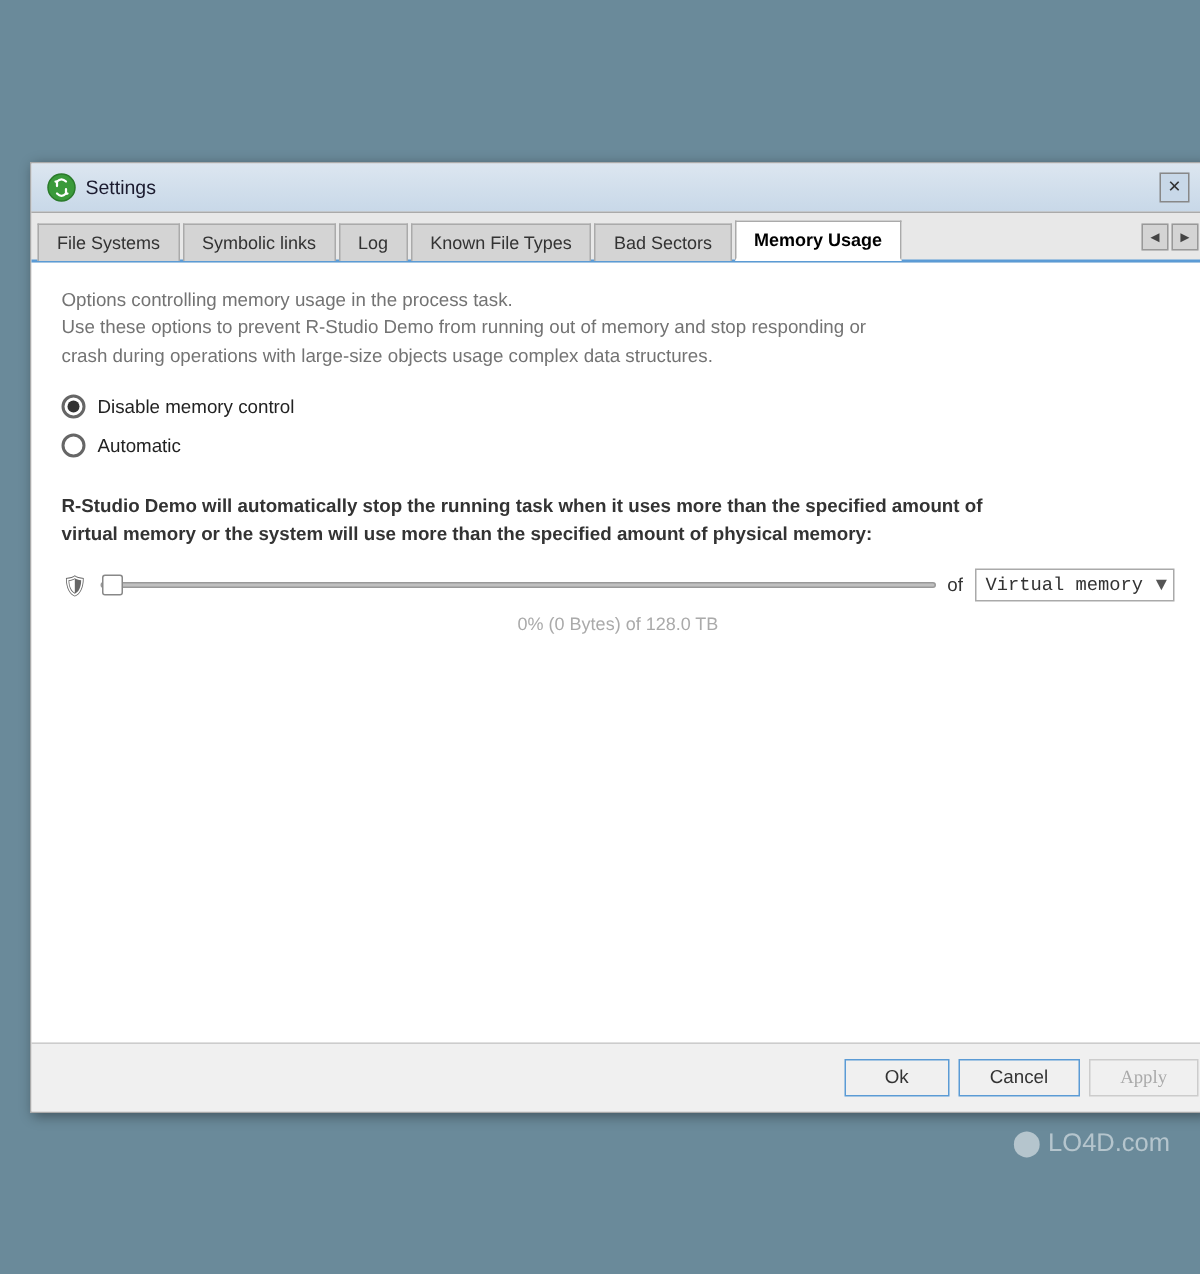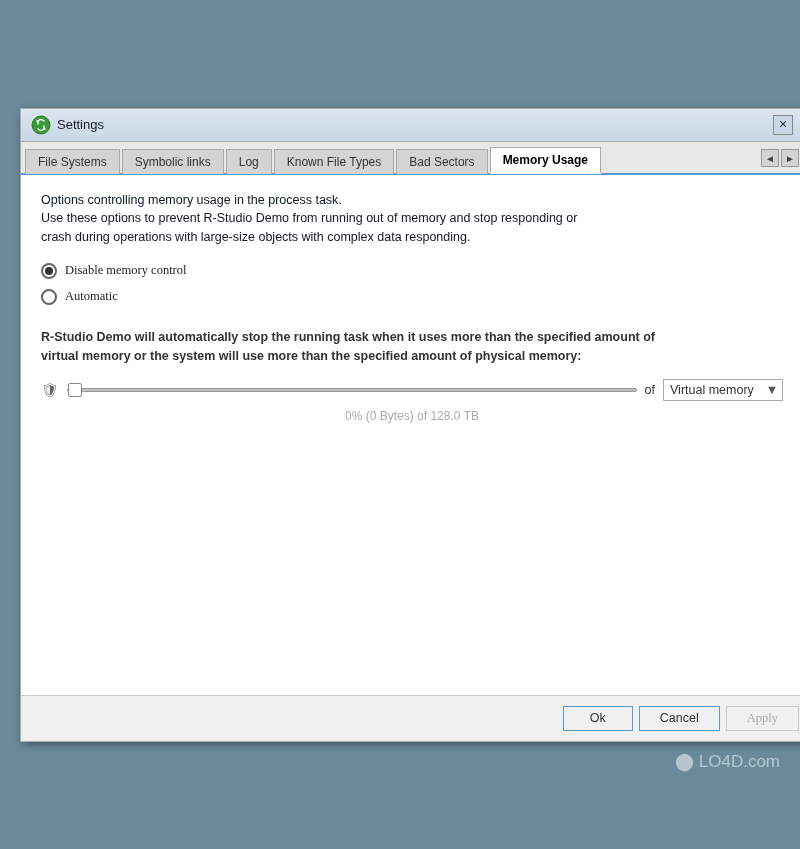--- a/index.html
+++ b/index.html
@@ -121,29 +121,28 @@
     }
 
     
     .content {
       background: #ffffff;
       padding: 16px 20px;
       min-height: 520px;
     }
 
     .description-text {
-      color: #0f172a;
+      color: #737373;
       line-height: 1.5;
       margin-bottom: 16px;
       font-size: 12.5px;
     }
 
     .radio-group {
       margin-bottom: 23px;
-      font-family: Liberation Serif, serif;
     }
 
     .radio-option {
       display: flex;
       align-items: center;
       gap: 8px;
       margin-bottom: 10px;
       cursor: pointer;
     }
 
@@ -223,20 +222,21 @@
       border: 1px solid #aaa;
       padding: 3px 20px 3px 6px;
       font-size: 12.5px;
       color: #333;
       position: relative;
       display: inline-flex;
       align-items: center;
       gap: 4px;
       cursor: pointer;
       min-width: 120px;
+      font-family: Liberation Mono, monospace;
     }
 
     .dropdown-arrow {
       position: absolute;
       right: 4px;
       color: #555;
     }
 
     .slider-value {
       text-align: center;
@@ -316,21 +316,21 @@
         <button class="tab-nav-btn">◄</button>
         <button class="tab-nav-btn">►</button>
       </div>
     </div>
 
     <div class="content">
 
       <div class="description-text">
         <div>Options controlling memory usage in the process task.</div>
         <div>Use these options to prevent R-Studio Demo from running out of memory and stop responding or</div>
-        <div>crash during operations with large-size objects with complex data responding.</div>
+        <div>crash during operations with large-size objects usage complex data structures.</div>
       </div>
 
       <div class="radio-group">
         <div class="radio-option">
           <div class="radio-circle checked"></div>
           <span class="radio-label">Disable memory control</span>
         </div>
         <div class="radio-option">
           <div class="radio-circle"></div>
           <span class="radio-label">Automatic</span>

